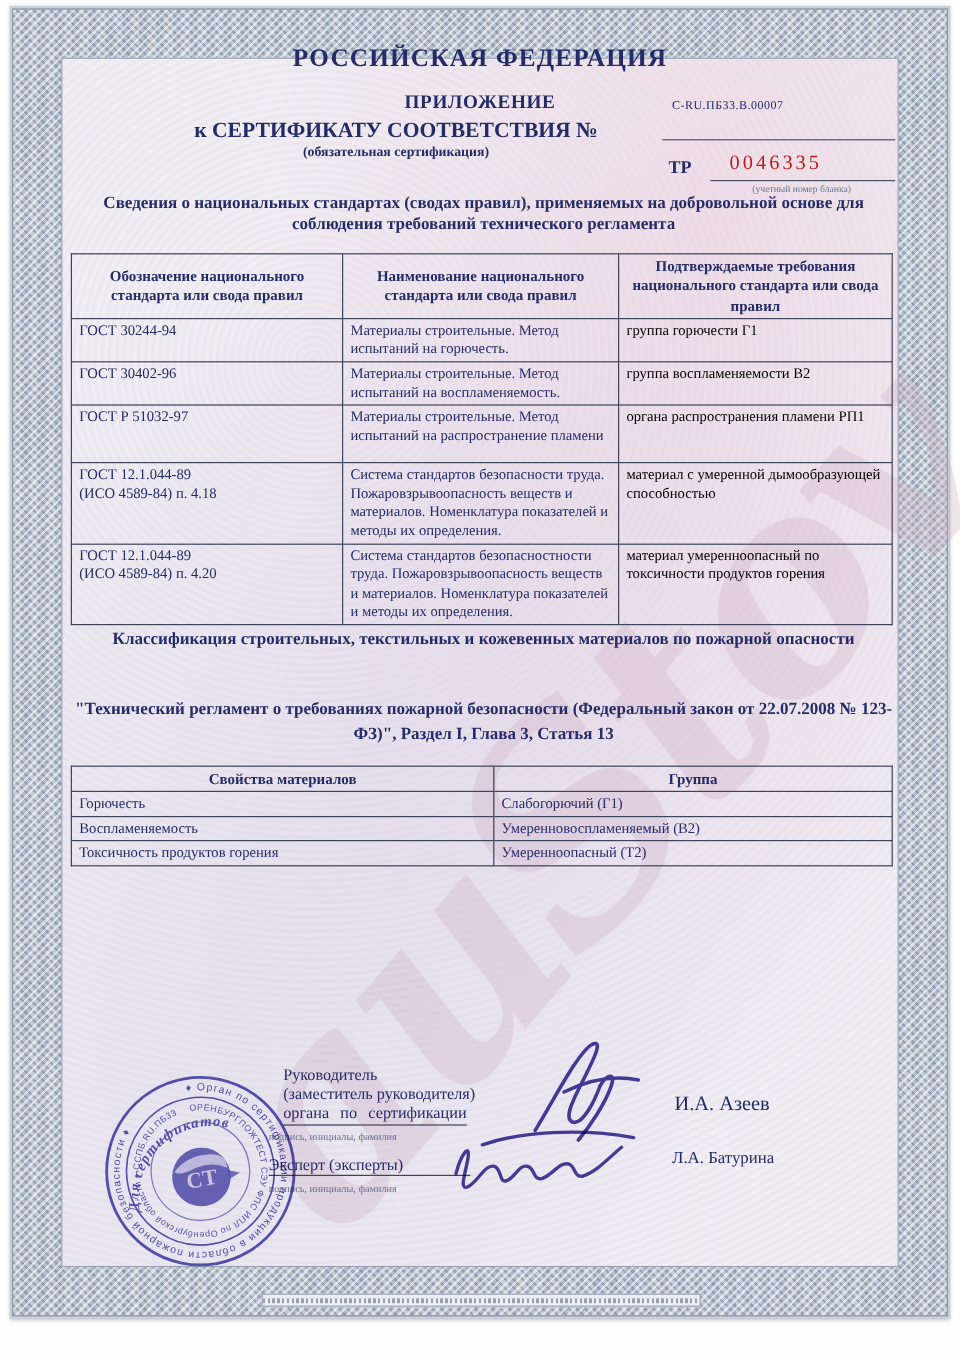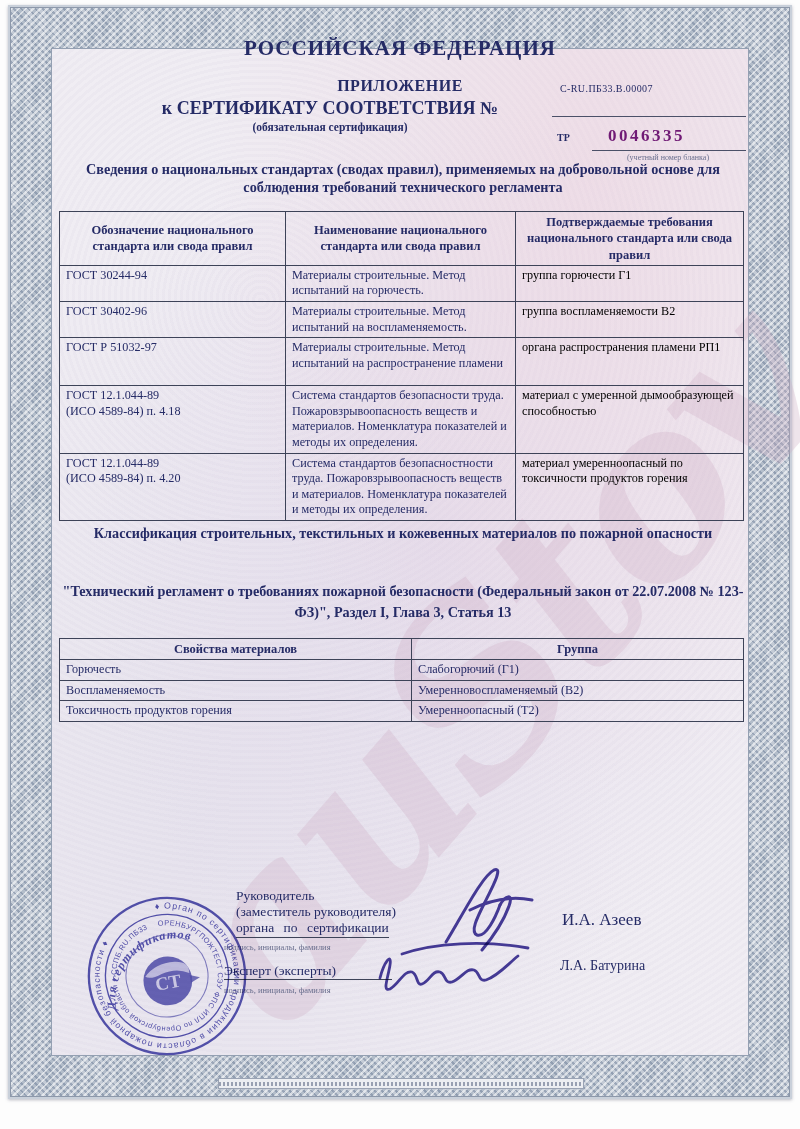--- a/index.html
+++ b/index.html
@@ -28,22 +28,22 @@
   .content{position:absolute;inset:0;z-index:2;}
   .abs{position:absolute;}
   .ctr{text-align:center;}
   .t-federation{top:36px;left:0;right:0;font-size:21px;font-weight:bold;letter-spacing:1px;}
   .t-appendix{top:77px;left:0;right:0;font-size:16px;font-weight:bold;letter-spacing:.5px;}
   .t-certline{top:98px;left:100px;width:460px;font-size:18px;font-weight:bold;}
   .t-certnum{top:83px;left:560px;font-size:10px;letter-spacing:.4px;}
   .rule{height:1px;background:#4b5068;}
   .r-cert{top:116px;left:552px;right:54px;}
   .t-mandatory{top:121px;left:100px;width:460px;font-size:11.5px;font-weight:bold;}
-  .t-tr{top:132px;left:557px;font-size:10px;font-weight:bold;}
-  .t-blanknum{top:126px;left:608px;font-size:17px;font-weight:bold;letter-spacing:2.5px;color:#701a75;}
+  .t-tr{top:132px;left:557px;font-size:15px;font-weight:bold;}
+  .t-blanknum{top:126px;left:608px;font-size:17px;font-weight:normal;letter-spacing:2.5px;color:#b91c1c;}
   .r-blank{top:150px;left:592px;right:54px;}
   .t-blankcap{top:153px;left:580px;right:44px;font-size:8px;color:#6a6f8e;}
   .t-intro{top:160px;left:62px;right:56px;font-size:14.2px;font-weight:bold;line-height:1.3;}
   .t-class{top:524px;left:62px;right:56px;font-size:14.2px;font-weight:bold;line-height:1.4;}
   .t-reg{top:581px;left:62px;right:56px;font-size:14.2px;font-weight:bold;line-height:1.45;}
   
   table{border-collapse:collapse;table-layout:fixed;}
   th,td{border:1px solid #3d4358;padding:2px 6px;vertical-align:top;}
   th{font-size:12.5px;font-weight:bold;text-align:center;line-height:1.3;vertical-align:middle;}
   td{font-size:12.2px;line-height:1.28;white-space:pre-line;}

